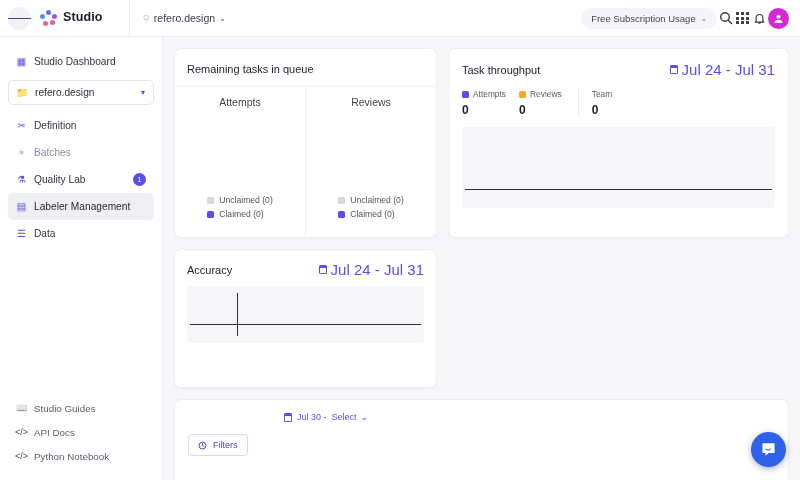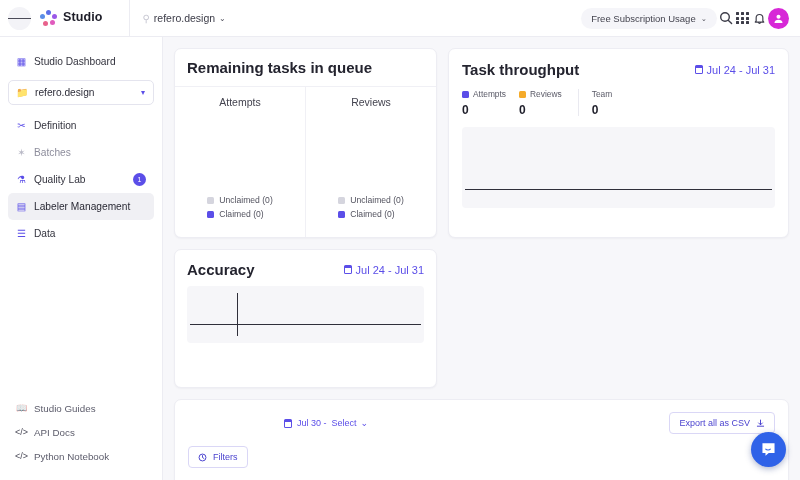--- a/index.html
+++ b/index.html
@@ -85,37 +85,37 @@
   
   .main {
     position: absolute; top: 37px; left: 163px; width: 637px; height: 443px;
     background: #f7f7fa; padding: 11px; overflow: hidden;
   }
   .row { display: flex; gap: 11px; }
   .card {
     background: #ffffff; border: 1px solid #ededf3; border-radius: 7px;
     box-shadow: 0 1px 2px rgba(26,26,45,.04);
   }
-  .card-title { font-size: 15px; font-weight: 700; color: #24242f; text-align: center; }
+  .card-title { font-size: 11px; font-weight: 400; color: #24242f; text-align: center; }
 
   
   .card-queue { width: 263px; height: 190px; padding: 10px 0 0 0; }
   .card-queue .qhead { padding: 0 12px 9px 12px; border-bottom: 1px solid #f0f0f5; }
   .qcols { display: flex; height: 150px; }
   .qcol { flex: 1; display: flex; flex-direction: column; align-items: center; padding-top: 9px; }
   .qcol + .qcol { border-left: 1px solid #f0f0f5; }
   .qcol-title { font-size: 10.5px; color: #43434f; }
   .qlegend { margin-top: auto; margin-bottom: 14px; }
   .leg { display: flex; align-items: center; gap: 5px; font-size: 8.6px; color: #53535f; margin-bottom: 4px; }
   .swatch { width: 7px; height: 7px; border-radius: 1.5px; display: block; }
 
   
   .card-tp { flex: 1; height: 190px; padding: 12px 13px; }
   .card-head { display: flex; align-items: center; justify-content: space-between; gap: 39px; }
-  .daterange { display: flex; align-items: center; gap: 4px; font-size: 11px; color: #5b4ee8; cursor: pointer; }
+  .daterange { display: flex; align-items: center; gap: 4px; font-size: 15px; color: #5b4ee8; cursor: pointer; }
   .cal { width: 8px; height: 9px; border: 1.4px solid #5b4ee8; border-radius: 1.5px; border-top-width: 3px; display: block; }
   .metrics { display: flex; align-items: flex-start; margin-top: 11px; }
   .metric { margin-right: 13px; }
   .metric-label { display: flex; align-items: center; gap: 4px; font-size: 8.4px; color: #5a5a67; }
   .metric-value { font-size: 12px; font-weight: 700; color: #1f1f2b; margin-top: 4px; }
   .metric-sep { width: 1px; height: 27px; background: #e9e9f0; margin: 0 13px 0 3px; }
   .plot {
     margin-top: 10px; background: #f6f6f9; border-radius: 4px;
     height: 81px; position: relative; overflow: hidden;
   }
@@ -383,27 +383,20 @@
     <div class="card card-bottom">
       <div class="bottom-head">
         <span class="bottom-date">
           <span class="cal"></span>
           <span>Jul 30 -</span>
           <span class="select-lnk">
             <span>Select</span>
             <span>⌄</span>
           </span>
         </span>
-        <span class="btn-outline export-btn">
-          <span>Export all as CSV</span>
-          <svg width="9" height="9" viewBox="0 0 12 12" fill="none" stroke="#4b43cf" stroke-width="1.3">
-            <path d="M6 1.4v6.1M3.5 5.3 6 7.8l2.5-2.5" stroke-linecap="round" stroke-linejoin="round"></path>
-            <path d="M1.8 9.6h8.4" stroke-linecap="round"></path>
-          </svg>
-        </span>
       </div>
       <div class="btn-outline filters-btn">
         <svg width="9" height="9" viewBox="0 0 12 12" fill="none" stroke="#4b43cf" stroke-width="1.3">
           <circle cx="6" cy="6" r="4.6"></circle>
             <path d="M6 3.4V6l1.8 1.2" stroke-linecap="round"></path>
         </svg>
         <span>Filters</span>
       </div>
     </div>
 

